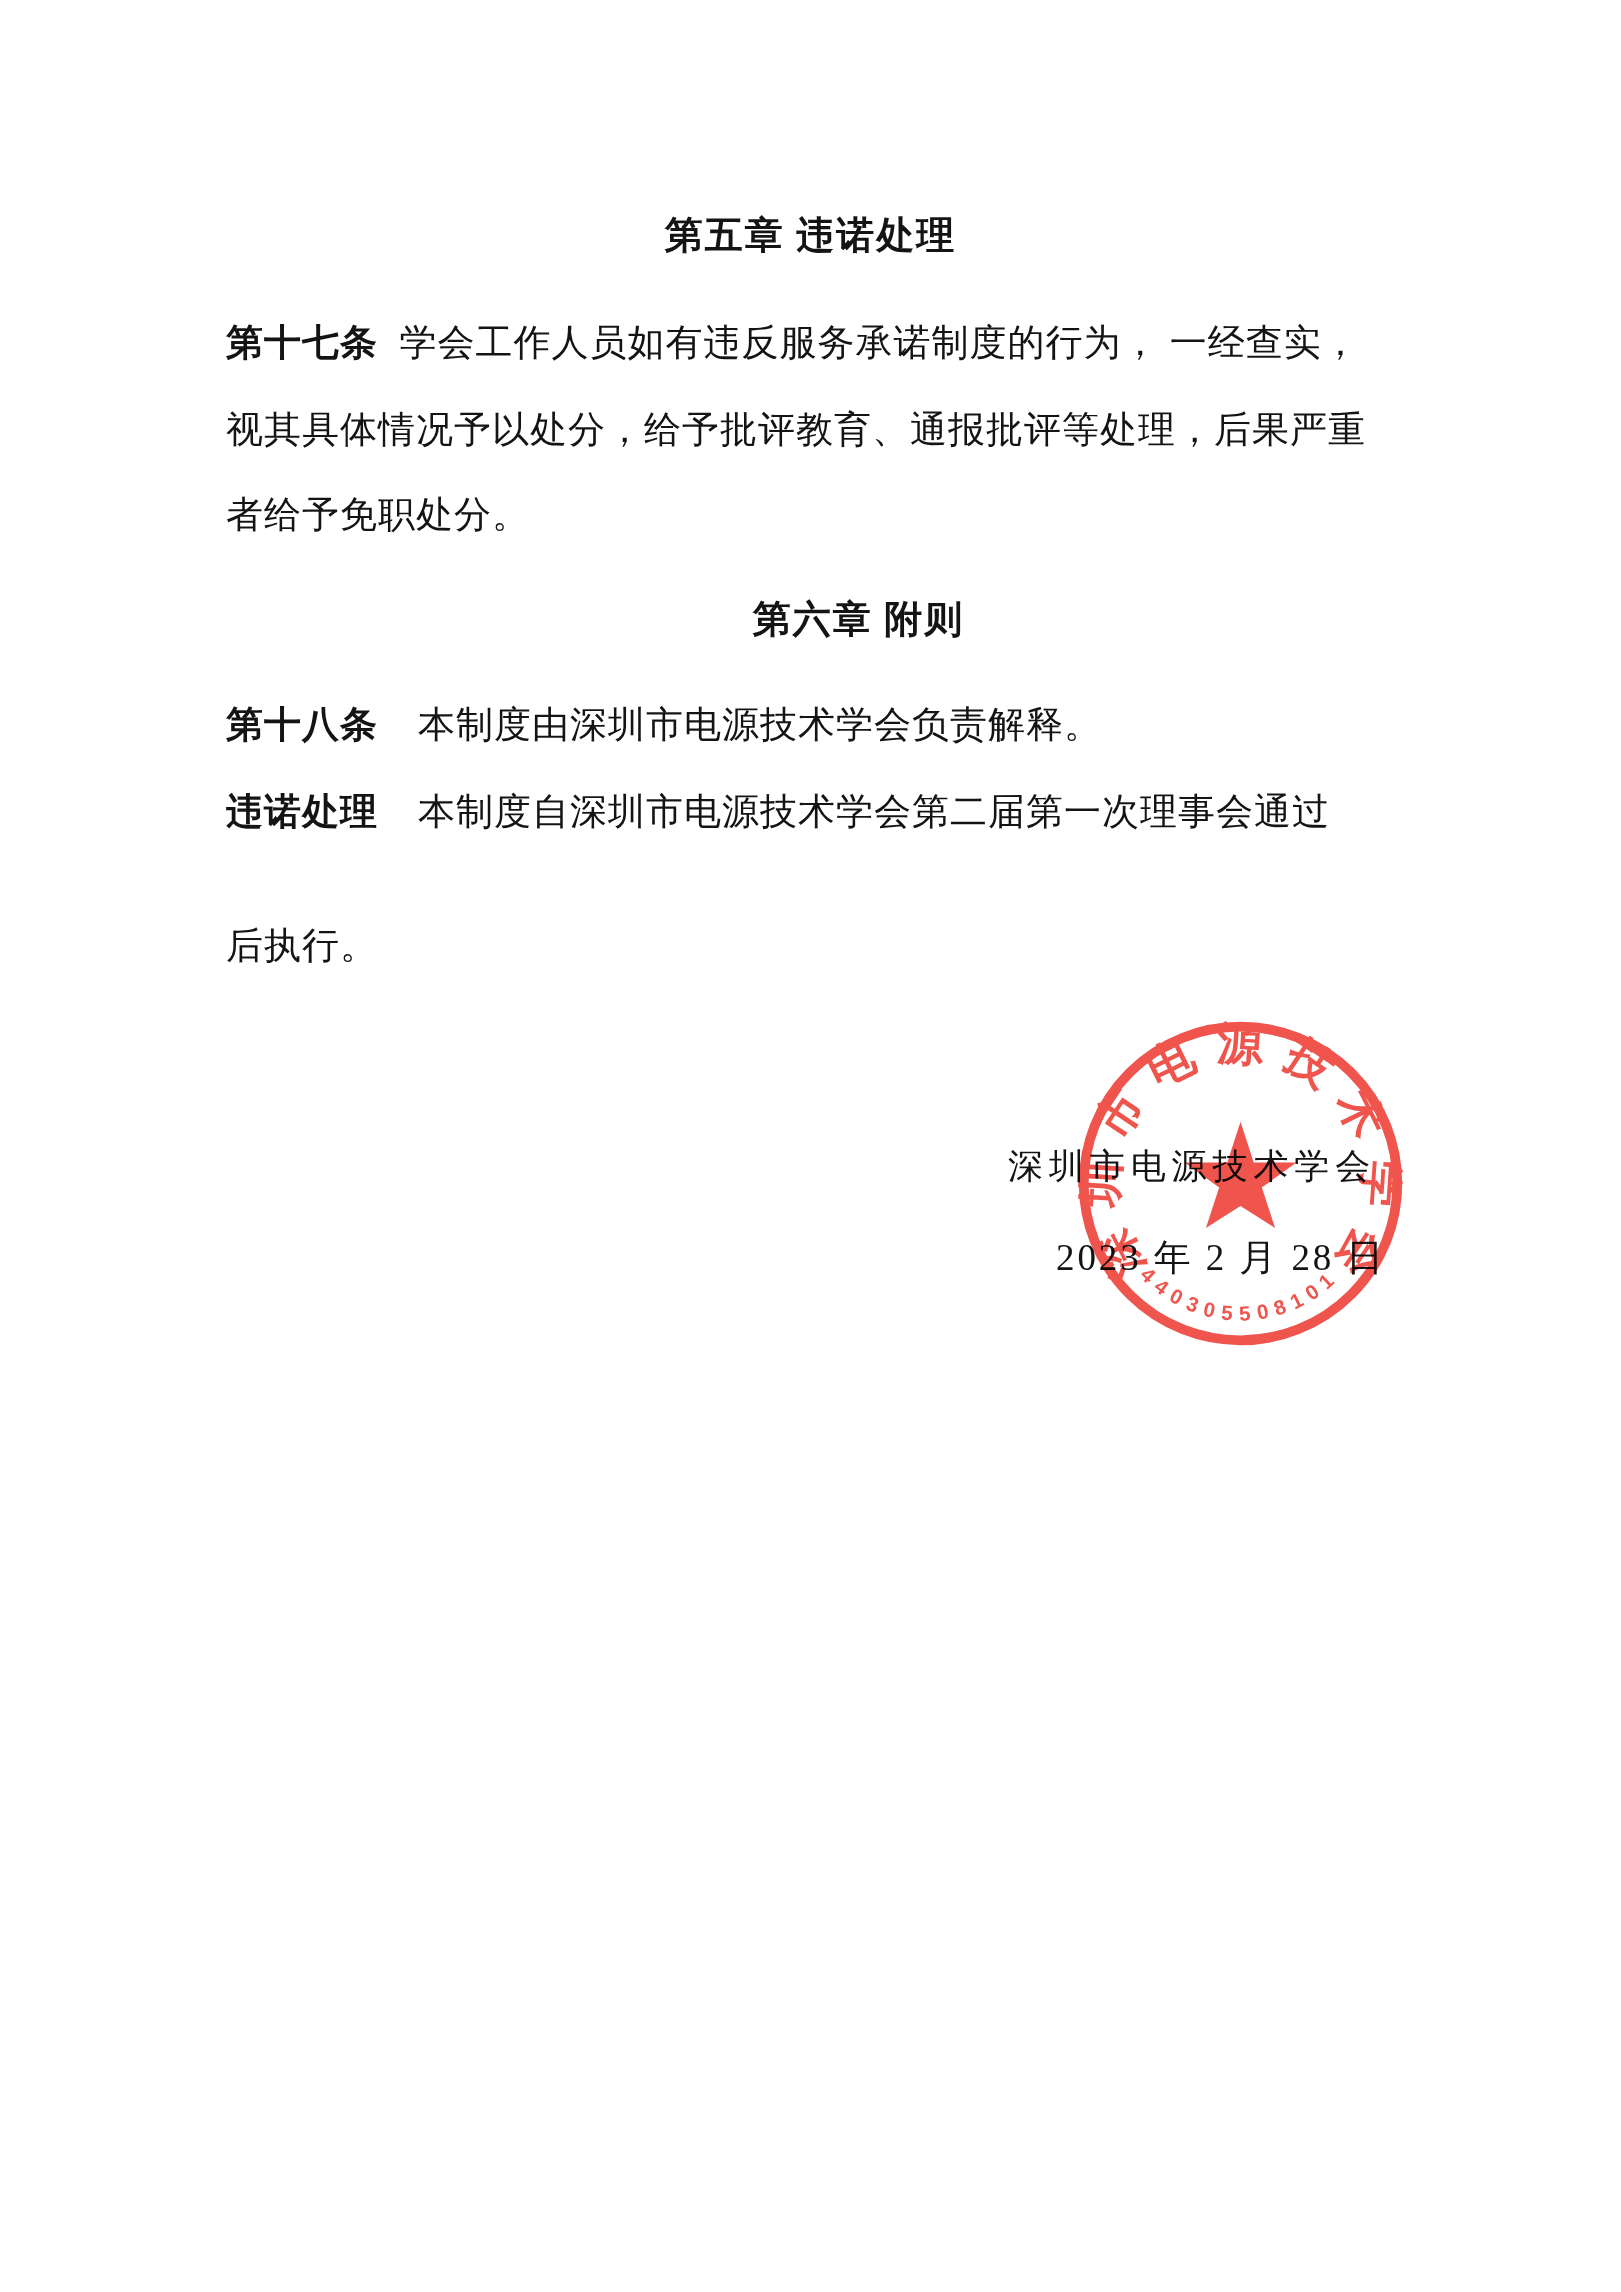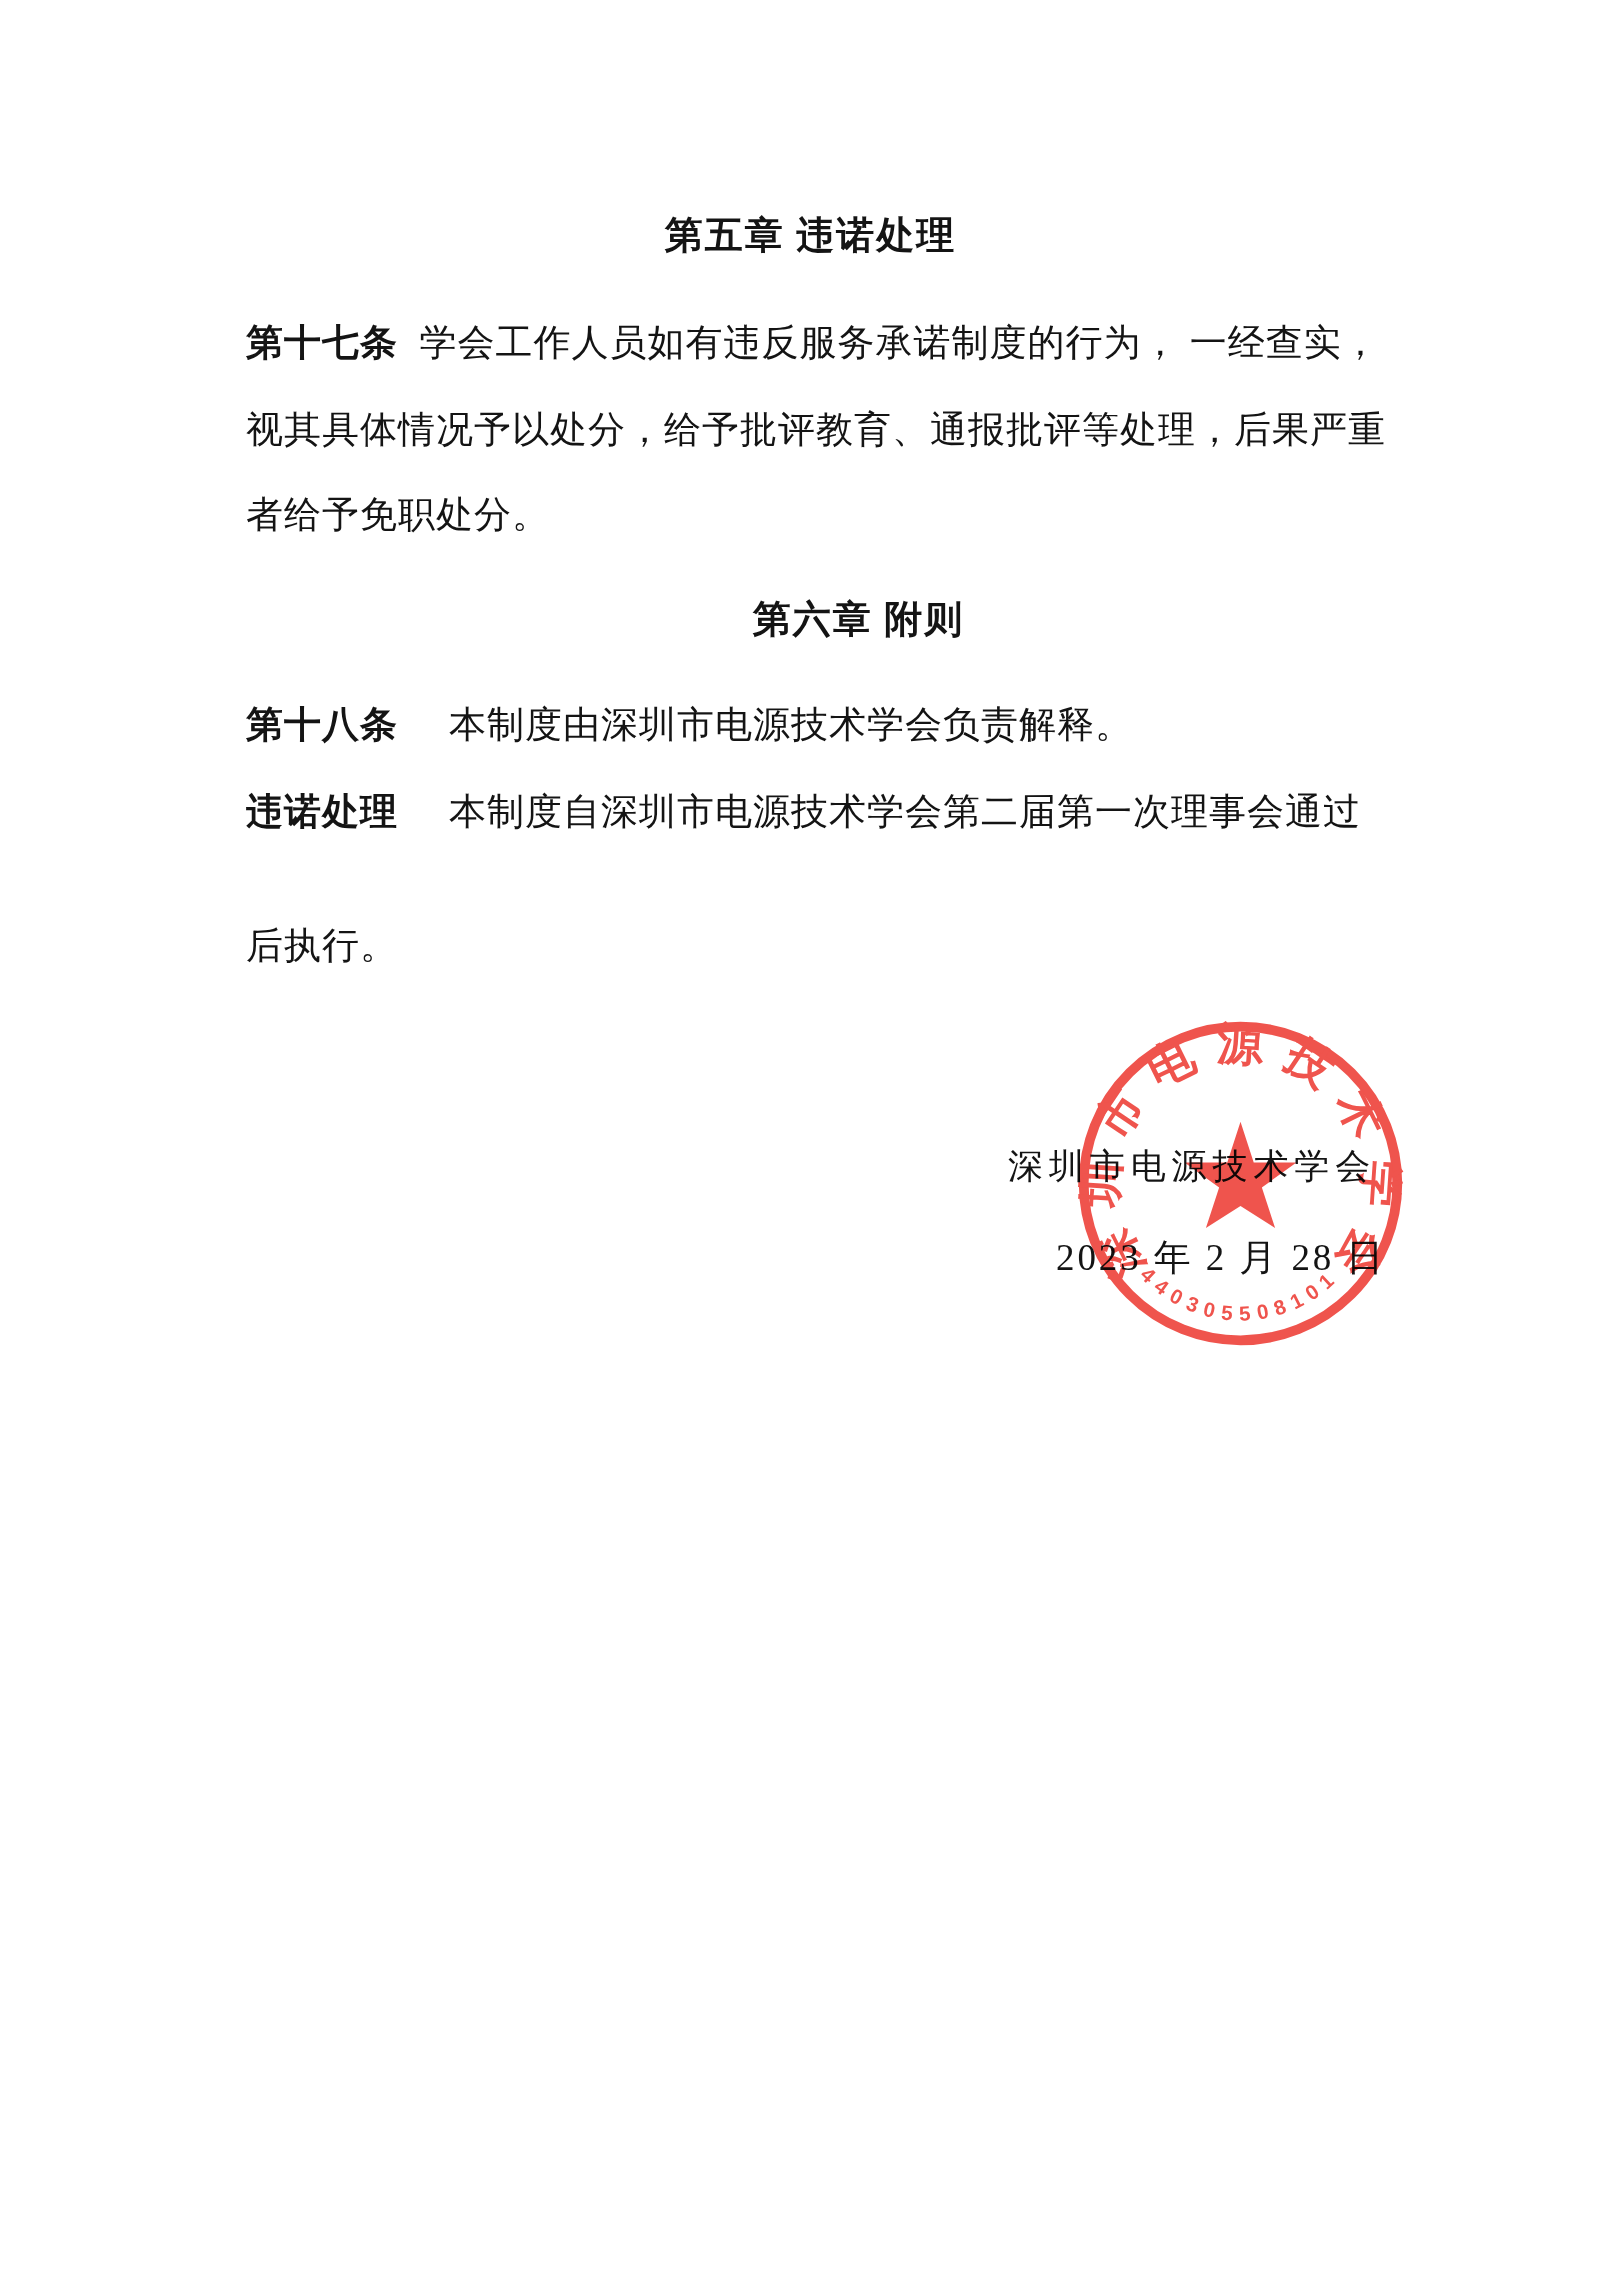--- a/index.html
+++ b/index.html
@@ -19,32 +19,32 @@
     width: 100%;
     text-align: center;
     font-size: 38px;
     font-weight: bold;
     letter-spacing: 2px;
     white-space: nowrap;
     line-height: 1.15;
   }
   .doc-line {
     position: absolute;
-    left: 246px;
+    left: 226px;
     font-size: 37px;
     letter-spacing: 1px;
     white-space: nowrap;
     line-height: 1.2;
   }
   .article-term {
     font-weight: bold;
     letter-spacing: 1px;
   }
   .term-gap-sm { margin-right: 21.6px; }
-  .term-gap-lg { margin-right: 51px; }
+  .term-gap-lg { margin-right: 40px; }
   .sig-org {
     position: absolute;
     left: 1008px;
     top: 1143px;
     font-size: 35px;
     letter-spacing: 5.9px;
     white-space: nowrap;
   }
   .sig-date {
     position: absolute;

